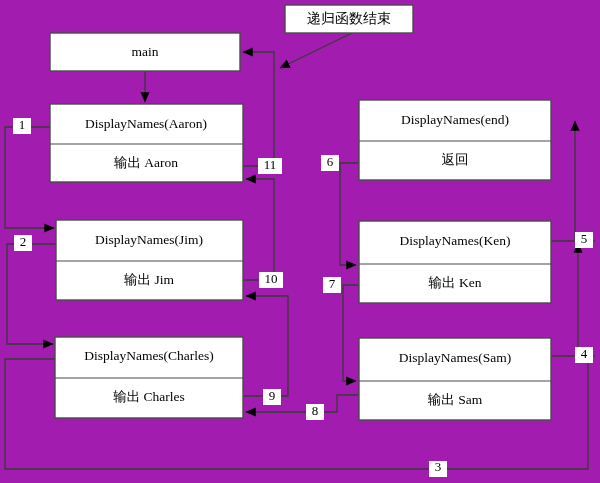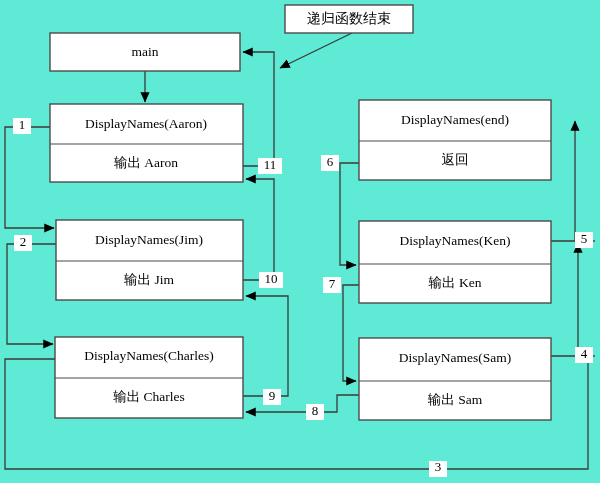--- a/index.html
+++ b/index.html
@@ -7,21 +7,21 @@
     padding: 0;
     background: #ffffff;
   }
   body {
     font-family: "Liberation Serif", "DejaVu Serif", serif;
   }
   #diagram-root {
     position: relative;
     width: 600px;
     height: 483px;
-    background: #5eead4;
+    background: #a21caf;
     overflow: hidden;
   }
   svg.diagram {
     position: absolute;
     top: 0;
     left: 0;
     width: 600px;
     height: 483px;
   }
   .bx {

